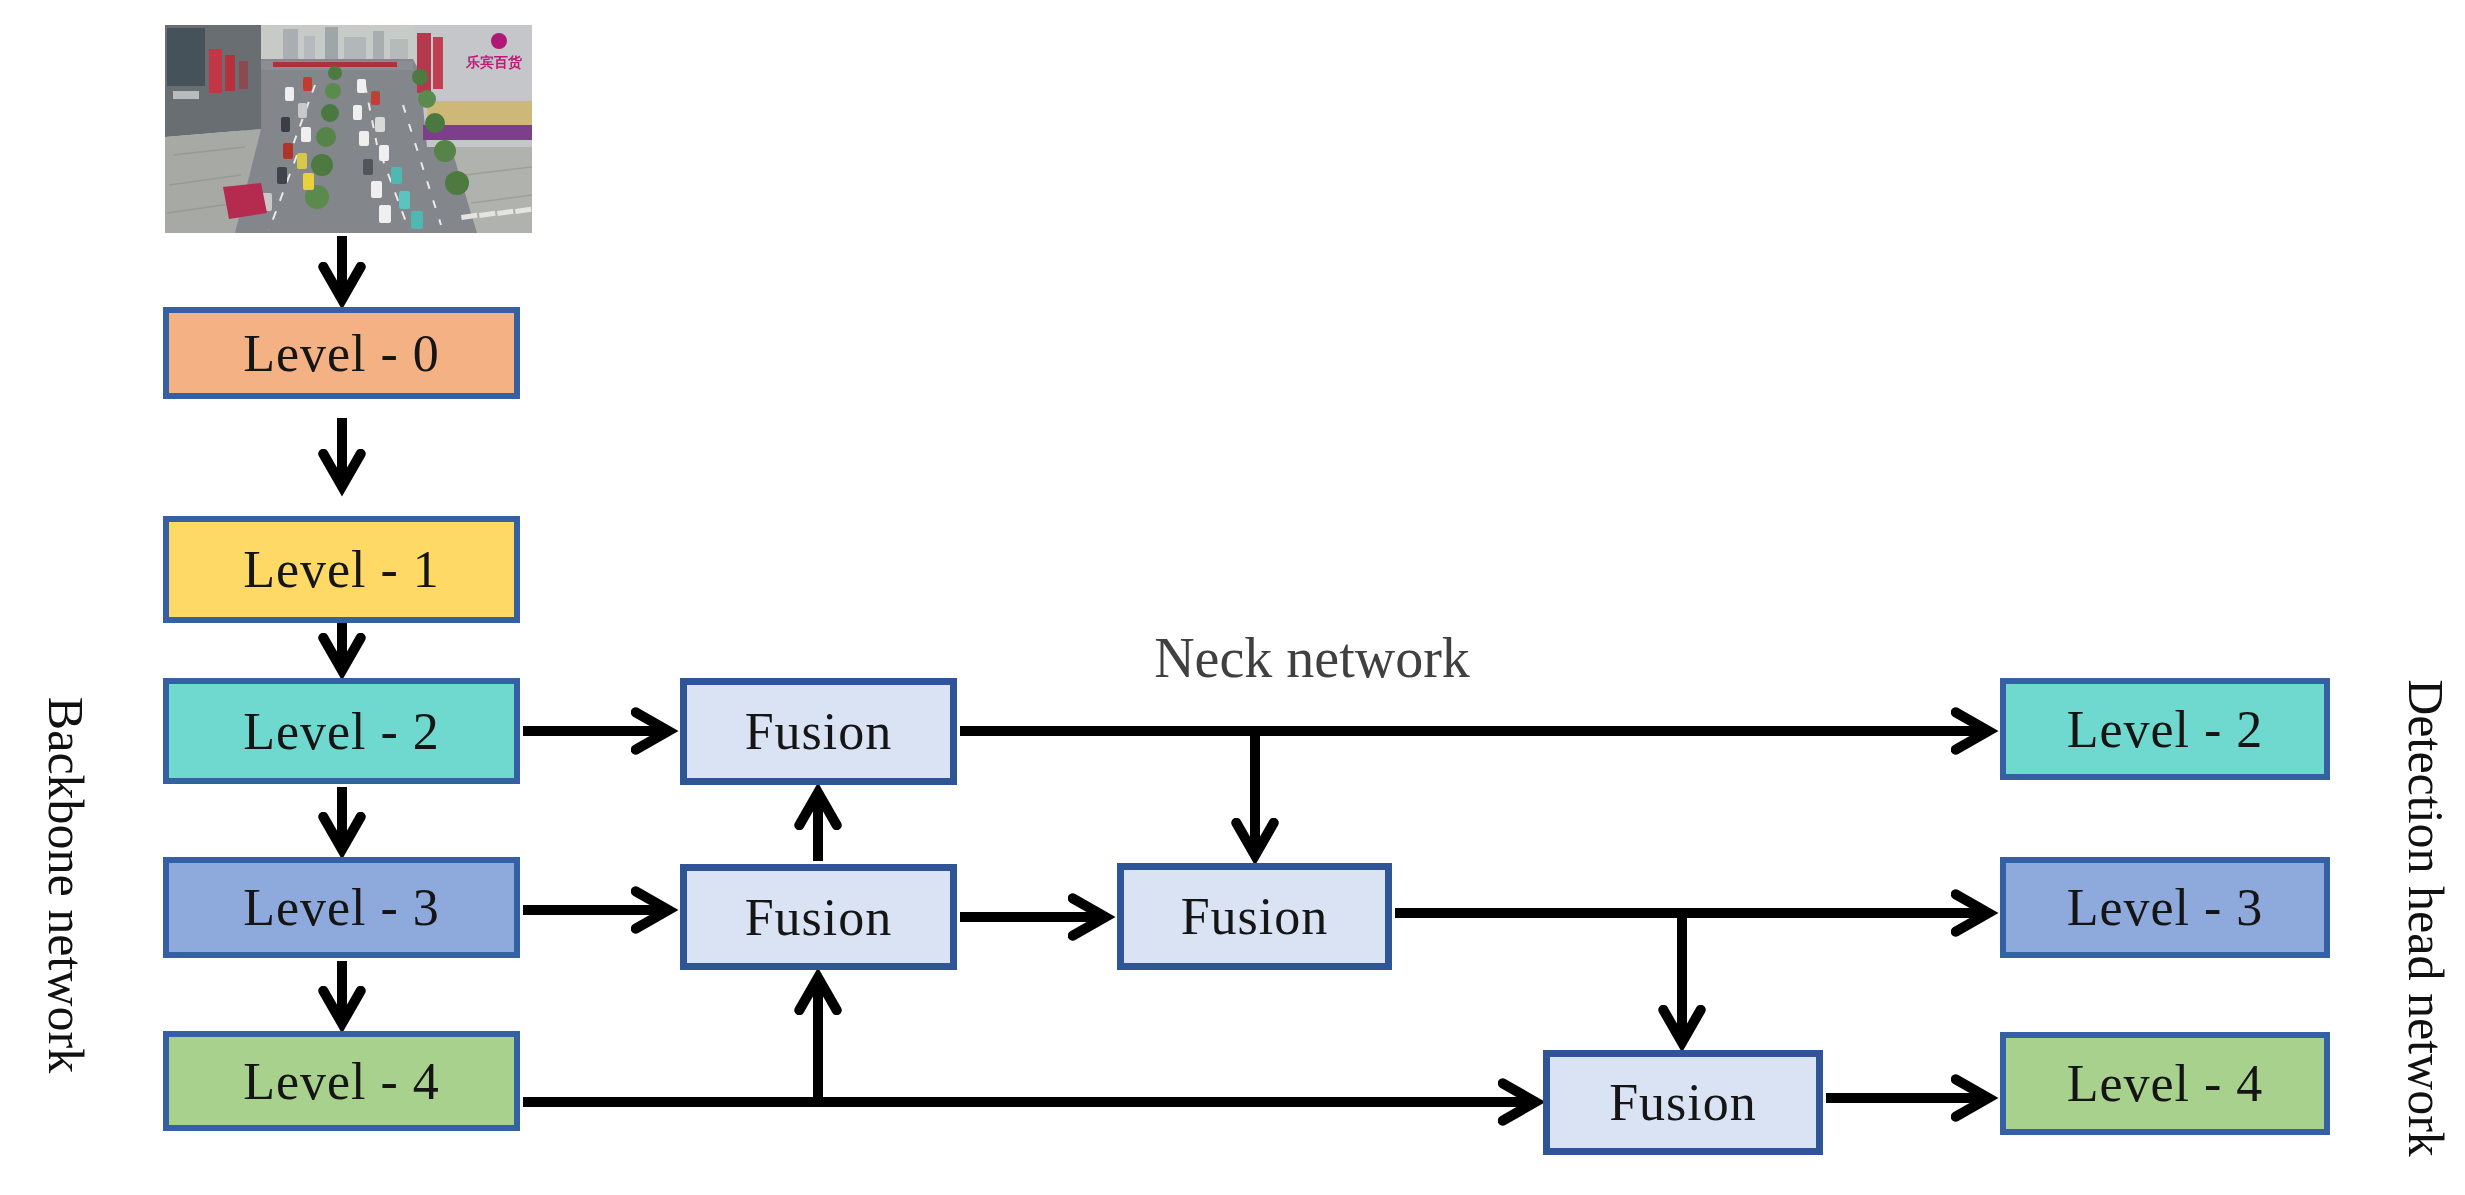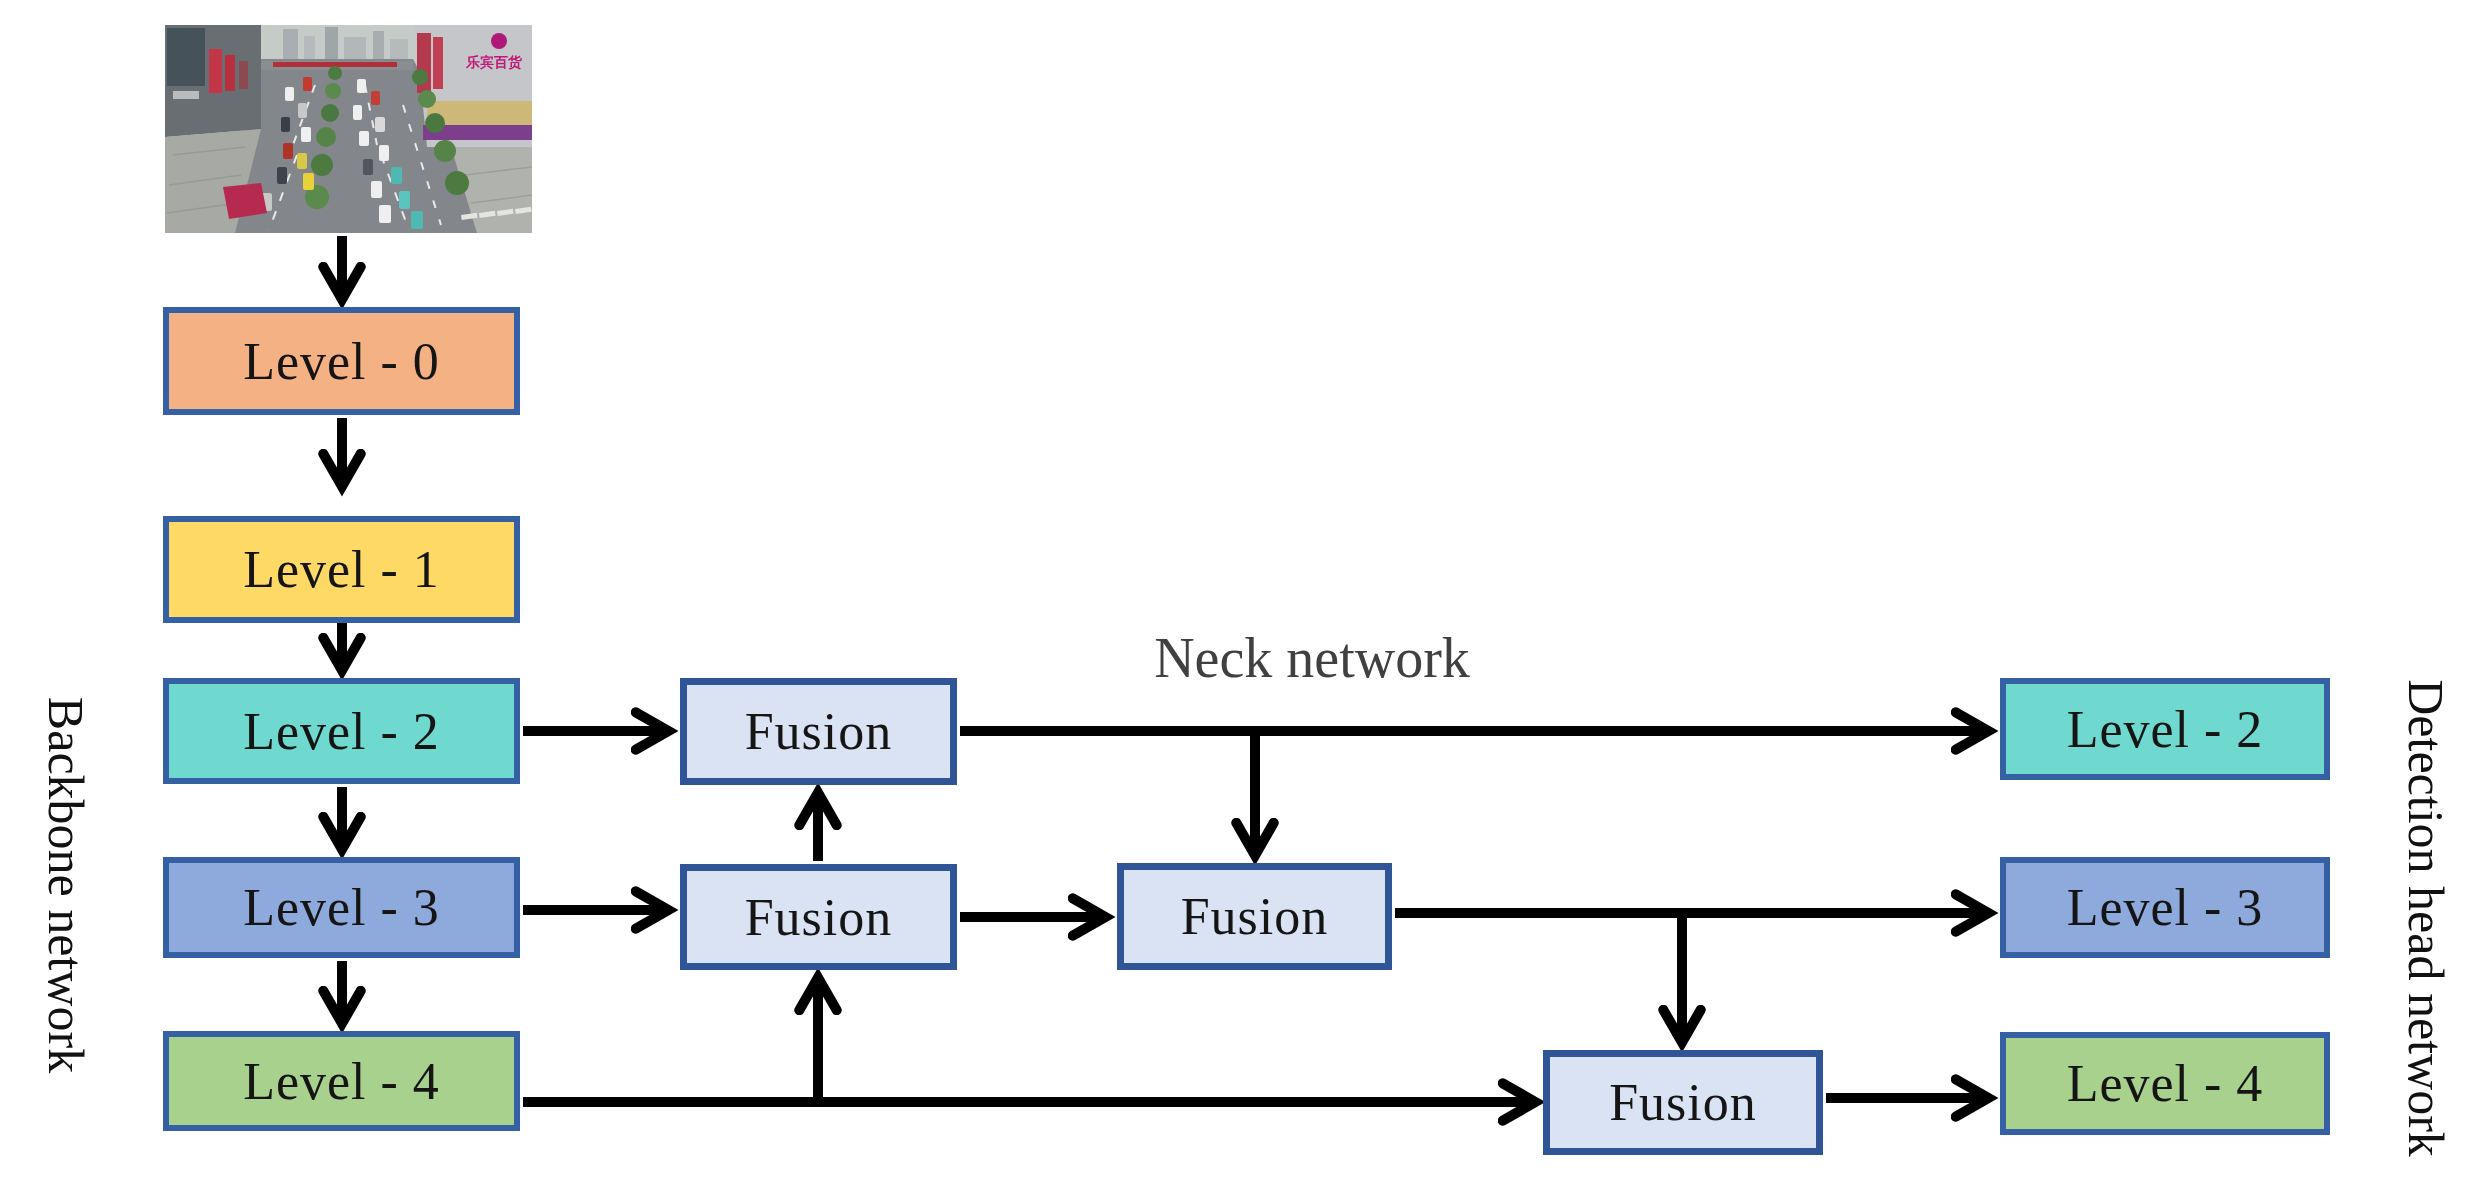--- a/index.html
+++ b/index.html
@@ -17,21 +17,21 @@
   .box.fusion{border:7px solid #2F5597;}
   .vlabel{
     position:absolute;white-space:nowrap;font-size:50px;color:#111;
     transform:translate(-50%,-50%) rotate(90deg);transform-origin:center center;
   }
   .hlabel{
     position:absolute;white-space:nowrap;font-size:56px;color:#404040;
     transform:translate(-50%,-50%);
   }
   
-  #bb0{left:163px;top:307px;width:357px;height:108px;}
+  #bb0{left:163px;top:307px;width:357px;height:92px;}
   #bb1{left:163px;top:516px;width:357px;height:107px;}
   #bb2{left:163px;top:678px;width:357px;height:106px;}
   #bb3{left:163px;top:857px;width:357px;height:101px;}
   #bb4{left:163px;top:1031px;width:357px;height:100px;}
   
   #fu0{left:680px;top:678px;width:277px;height:107px;}
   #fu1{left:680px;top:864px;width:277px;height:106px;}
   #fu2{left:1117px;top:863px;width:275px;height:107px;}
   #fu3{left:1543px;top:1050px;width:280px;height:105px;}
   

